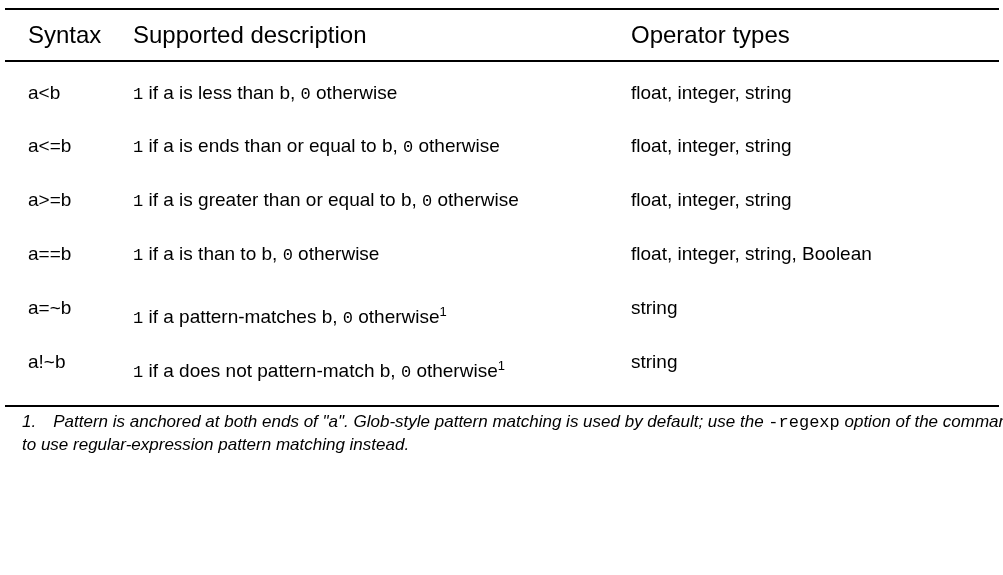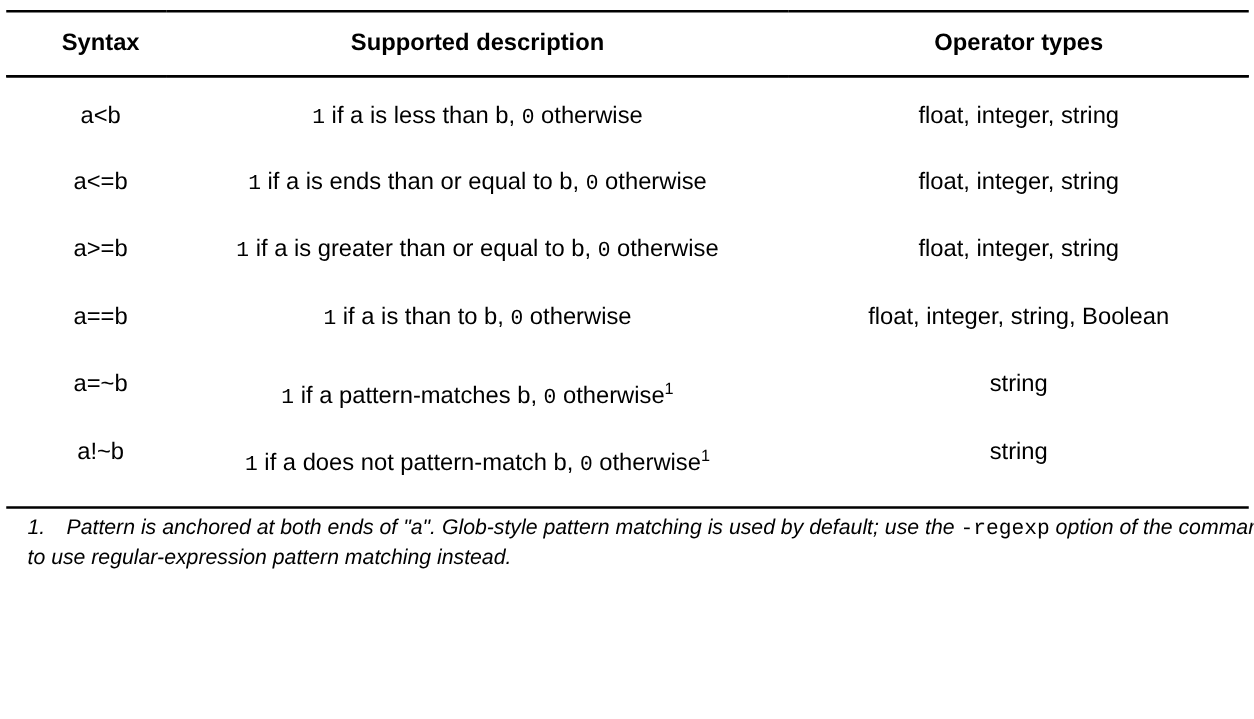--- a/index.html
+++ b/index.html
@@ -18,36 +18,35 @@
     width: 994px;
     margin: 8px 0 0 5px;
   }
   col.c1 { width: 128px; }
   col.c2 { width: 498px; }
   col.c3 { width: 368px; }
   thead th {
     border-top: 2px solid var(--rule, #000);
     border-bottom: 2px solid var(--rule, #000);
     height: 50px;
-    text-align: center;
+    text-align: left;
     vertical-align: middle;
-    font-size: 19px;
-    font-weight: bold;
+    font-size: 24px;
+    font-weight: normal;
     padding: 0;
   }
   .c1pad { padding-left: 23px !important; }
   tbody td {
     box-sizing: border-box;
     height: 54px;
     vertical-align: top;
     padding: 20px 0 0 0;
     font-size: 19px;
     white-space: nowrap;
     overflow: visible;
-    text-align: center;
   }
   .mono {
     font-family: "Liberation Mono", "DejaVu Sans Mono", monospace;
     font-size: 17px;
     font-style: normal;
   }
   tr.has-sup td.desc { padding-top: 29px; }
   sup.fn-ref {
     font-size: 13px;
     line-height: 0;

